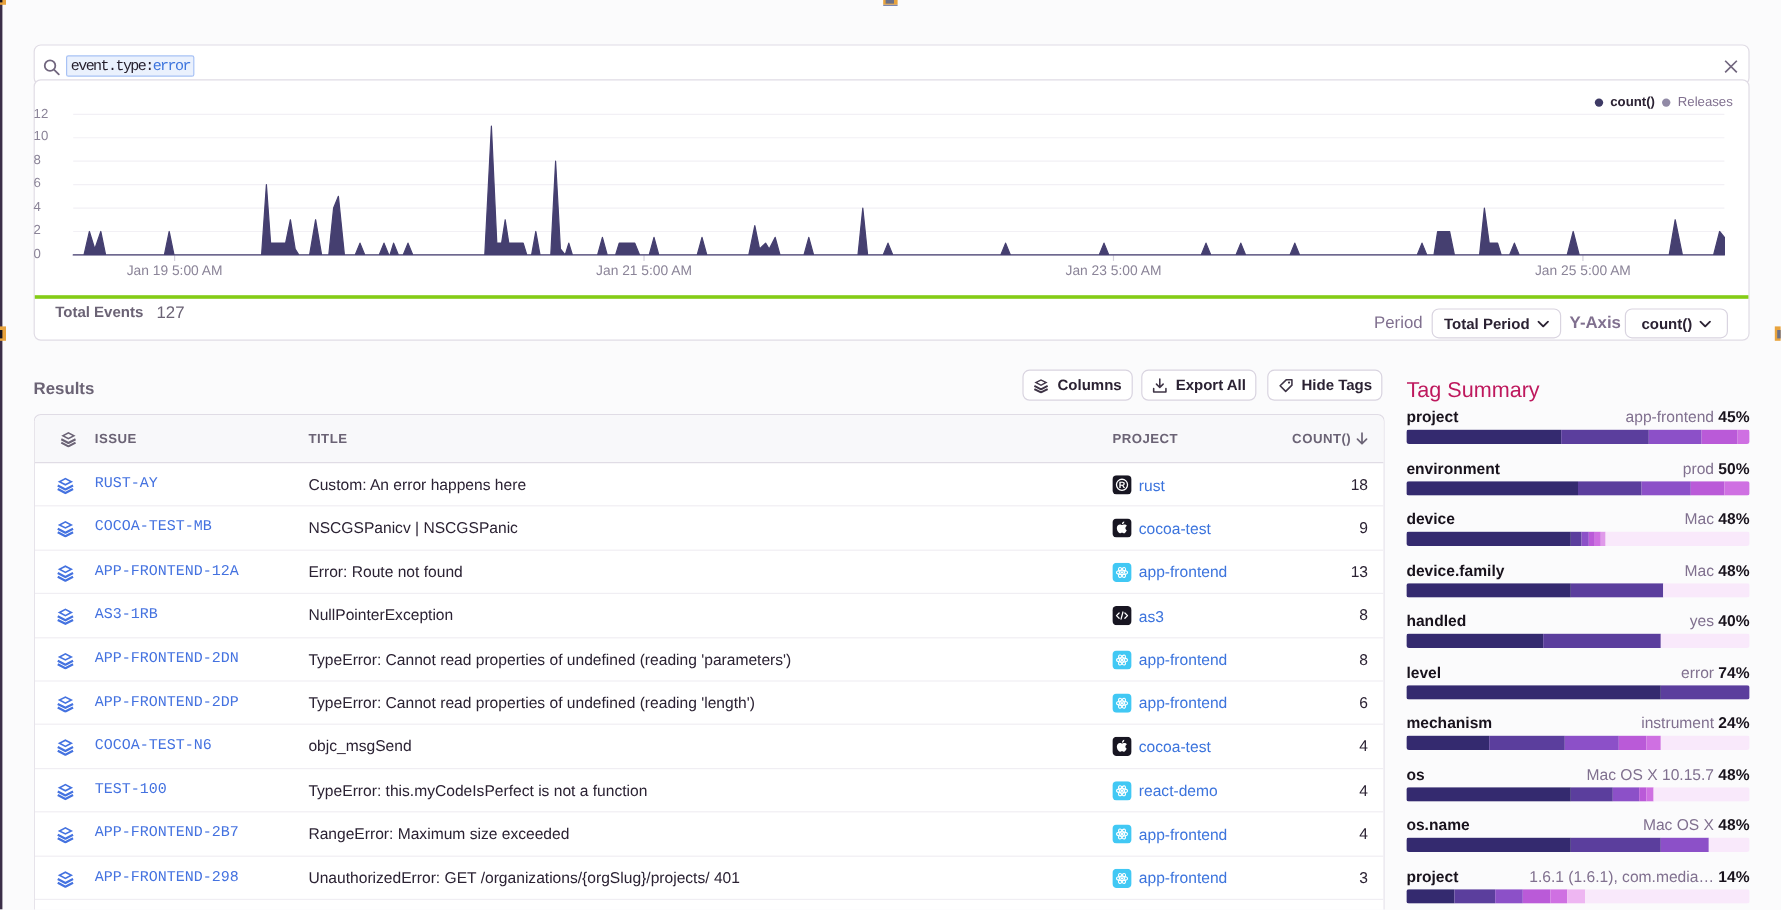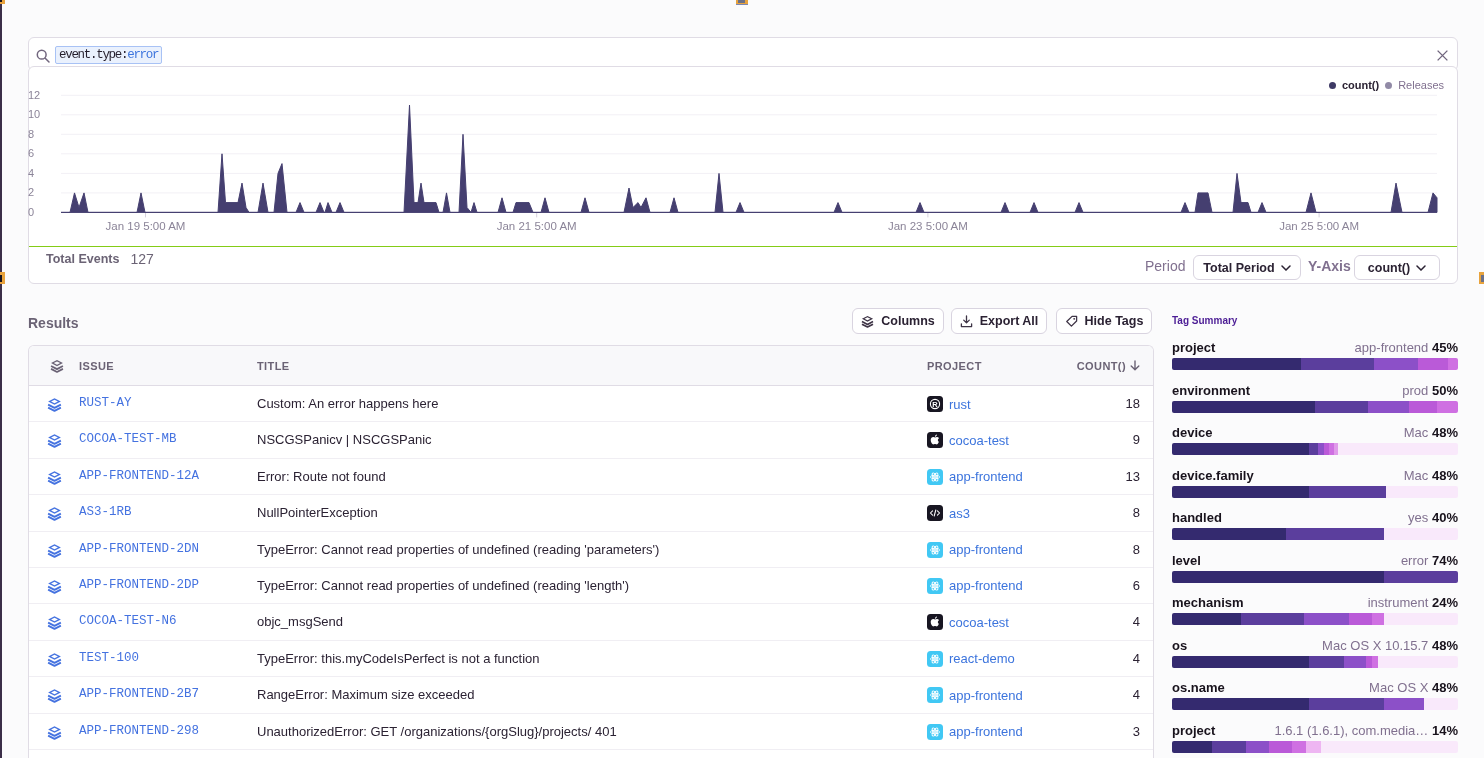--- a/index.html
+++ b/index.html
@@ -16,27 +16,27 @@
   font-family:"Liberation Mono", monospace; font-size:12.5px; letter-spacing:-1.3px;
   line-height:16px; color:#241e2c; white-space:nowrap; }
 #token b { color:#3c74dd; font-weight:normal; }
 
 #chartpanel { left:28px; top:66px; width:1430px; height:218px; }
 .ylab { position:absolute; width:32px; text-align:left; font-size:11px; color:#8b8498; left:28px; }
 .xlab { position:absolute; top:220px; width:120px; text-align:center; font-size:11.5px; color:#8b8498; }
 #legend { position:absolute; right:13px; top:12px; display:flex; align-items:center; gap:6px;
   font-size:11px; color:#80708f; }
 #legend .dot { width:7px; height:7px; border-radius:50%; display:inline-block; }
-#footer { position:absolute; left:0; right:0; top:179px; height:21px; border-top:1px solid #84cc16;
+#footer { position:absolute; left:0; right:0; top:179px; height:21px; border-top:3px solid #84cc16;
   display:flex; align-items:center; }
 .fbtn { height:25px; border:1px solid #d9d4e0; border-radius:6px; background:#fff;
   display:flex; align-items:center; justify-content:center; gap:6px; font-size:12.5px; font-weight:bold; color:#2b2233; position:absolute; }
 
 #results-title { left:28px; top:315px; font-size:14px; font-weight:bold; color:#6b6375; }
-#tagsum-title { left:1172px; top:315px; font-size:10px; font-weight:bold; color:#4c1d95; }
+#tagsum-title { left:1172px; top:315px; font-size:18px; font-weight:normal; color:#be185d; }
 
 #table { left:28px; top:345px; width:1126px; height:414px; background:#fff;
   border:1px solid #e0dce5; border-radius:6px 6px 0 0; border-bottom:none; overflow:hidden; }
 #thead { position:relative; height:40px; background:#f8f8fa; border-bottom:1px solid #e0dce5;
   font-size:11px; font-weight:bold; color:#6b6375; letter-spacing:0.4px; }
 #thead > div { position:absolute; top:14px; }
 .trow { position:relative; height:36.4px; border-bottom:1px solid #f0eef3; font-size:13px;text-align:right; }
 .c-ico { position:absolute; left:18px; top:11px; }
 .c-issue { position:absolute; left:50px; top:10px; font-family:"Liberation Mono", monospace;
   font-size:12.5px; color:#4472e0; }

